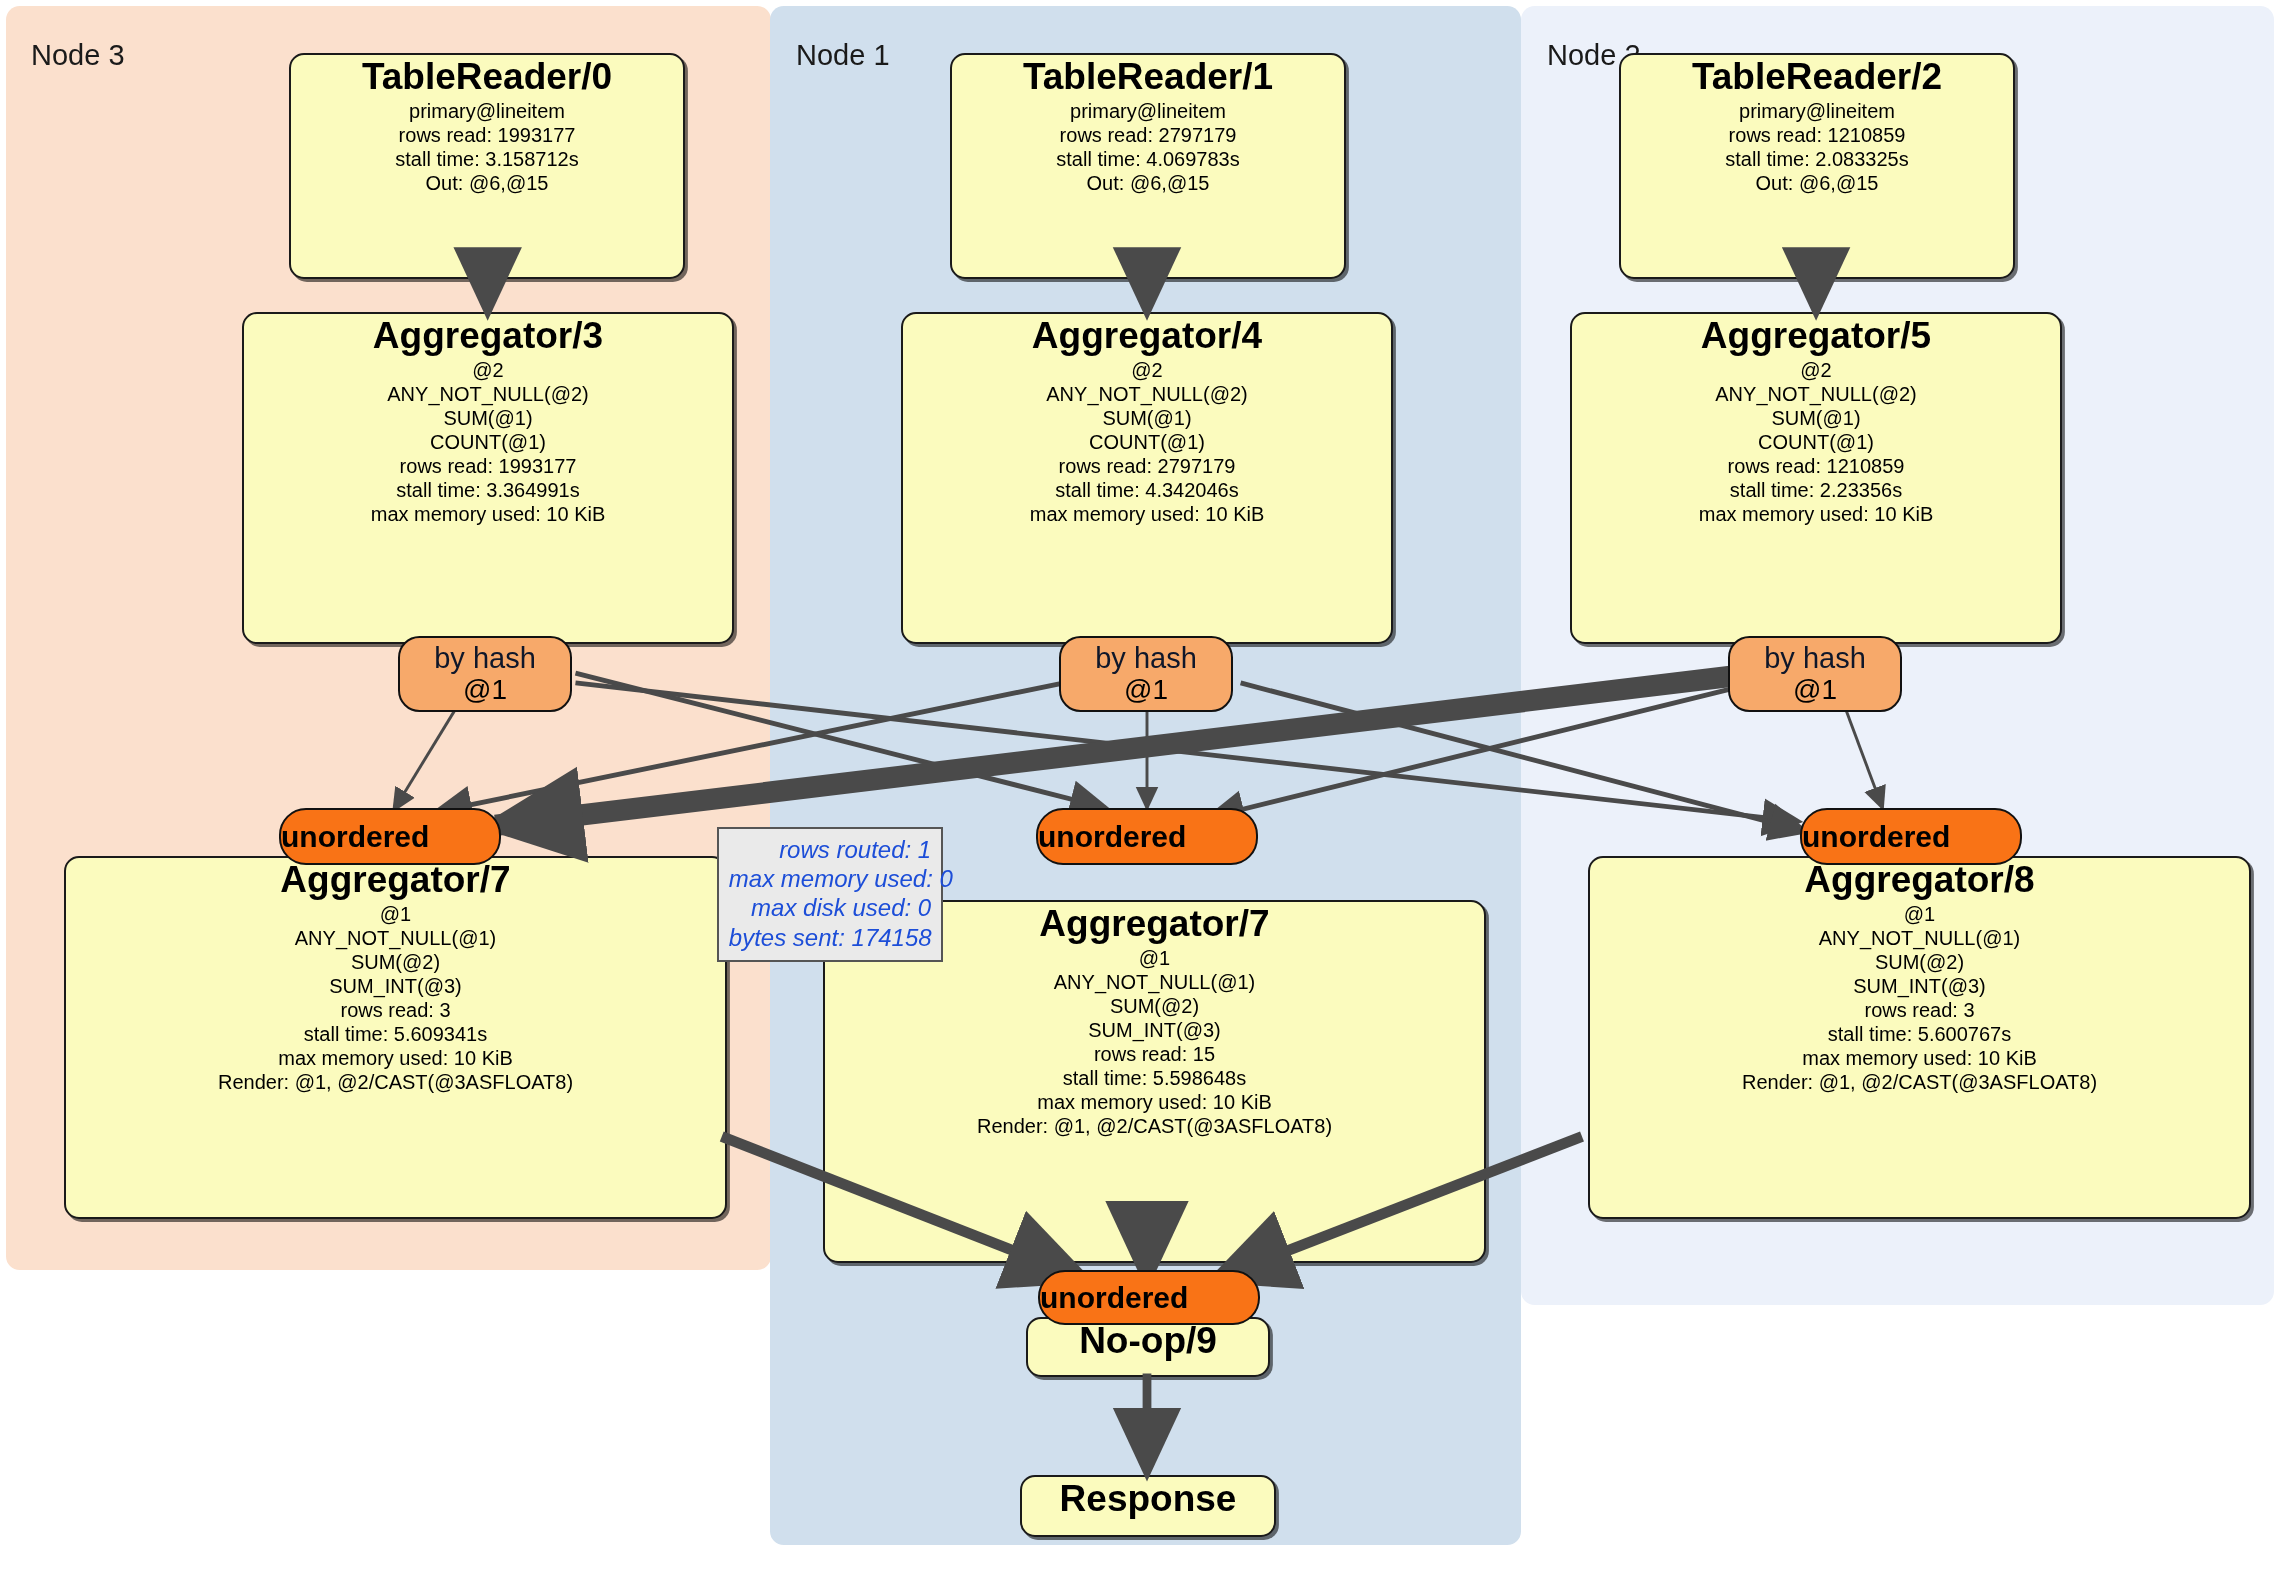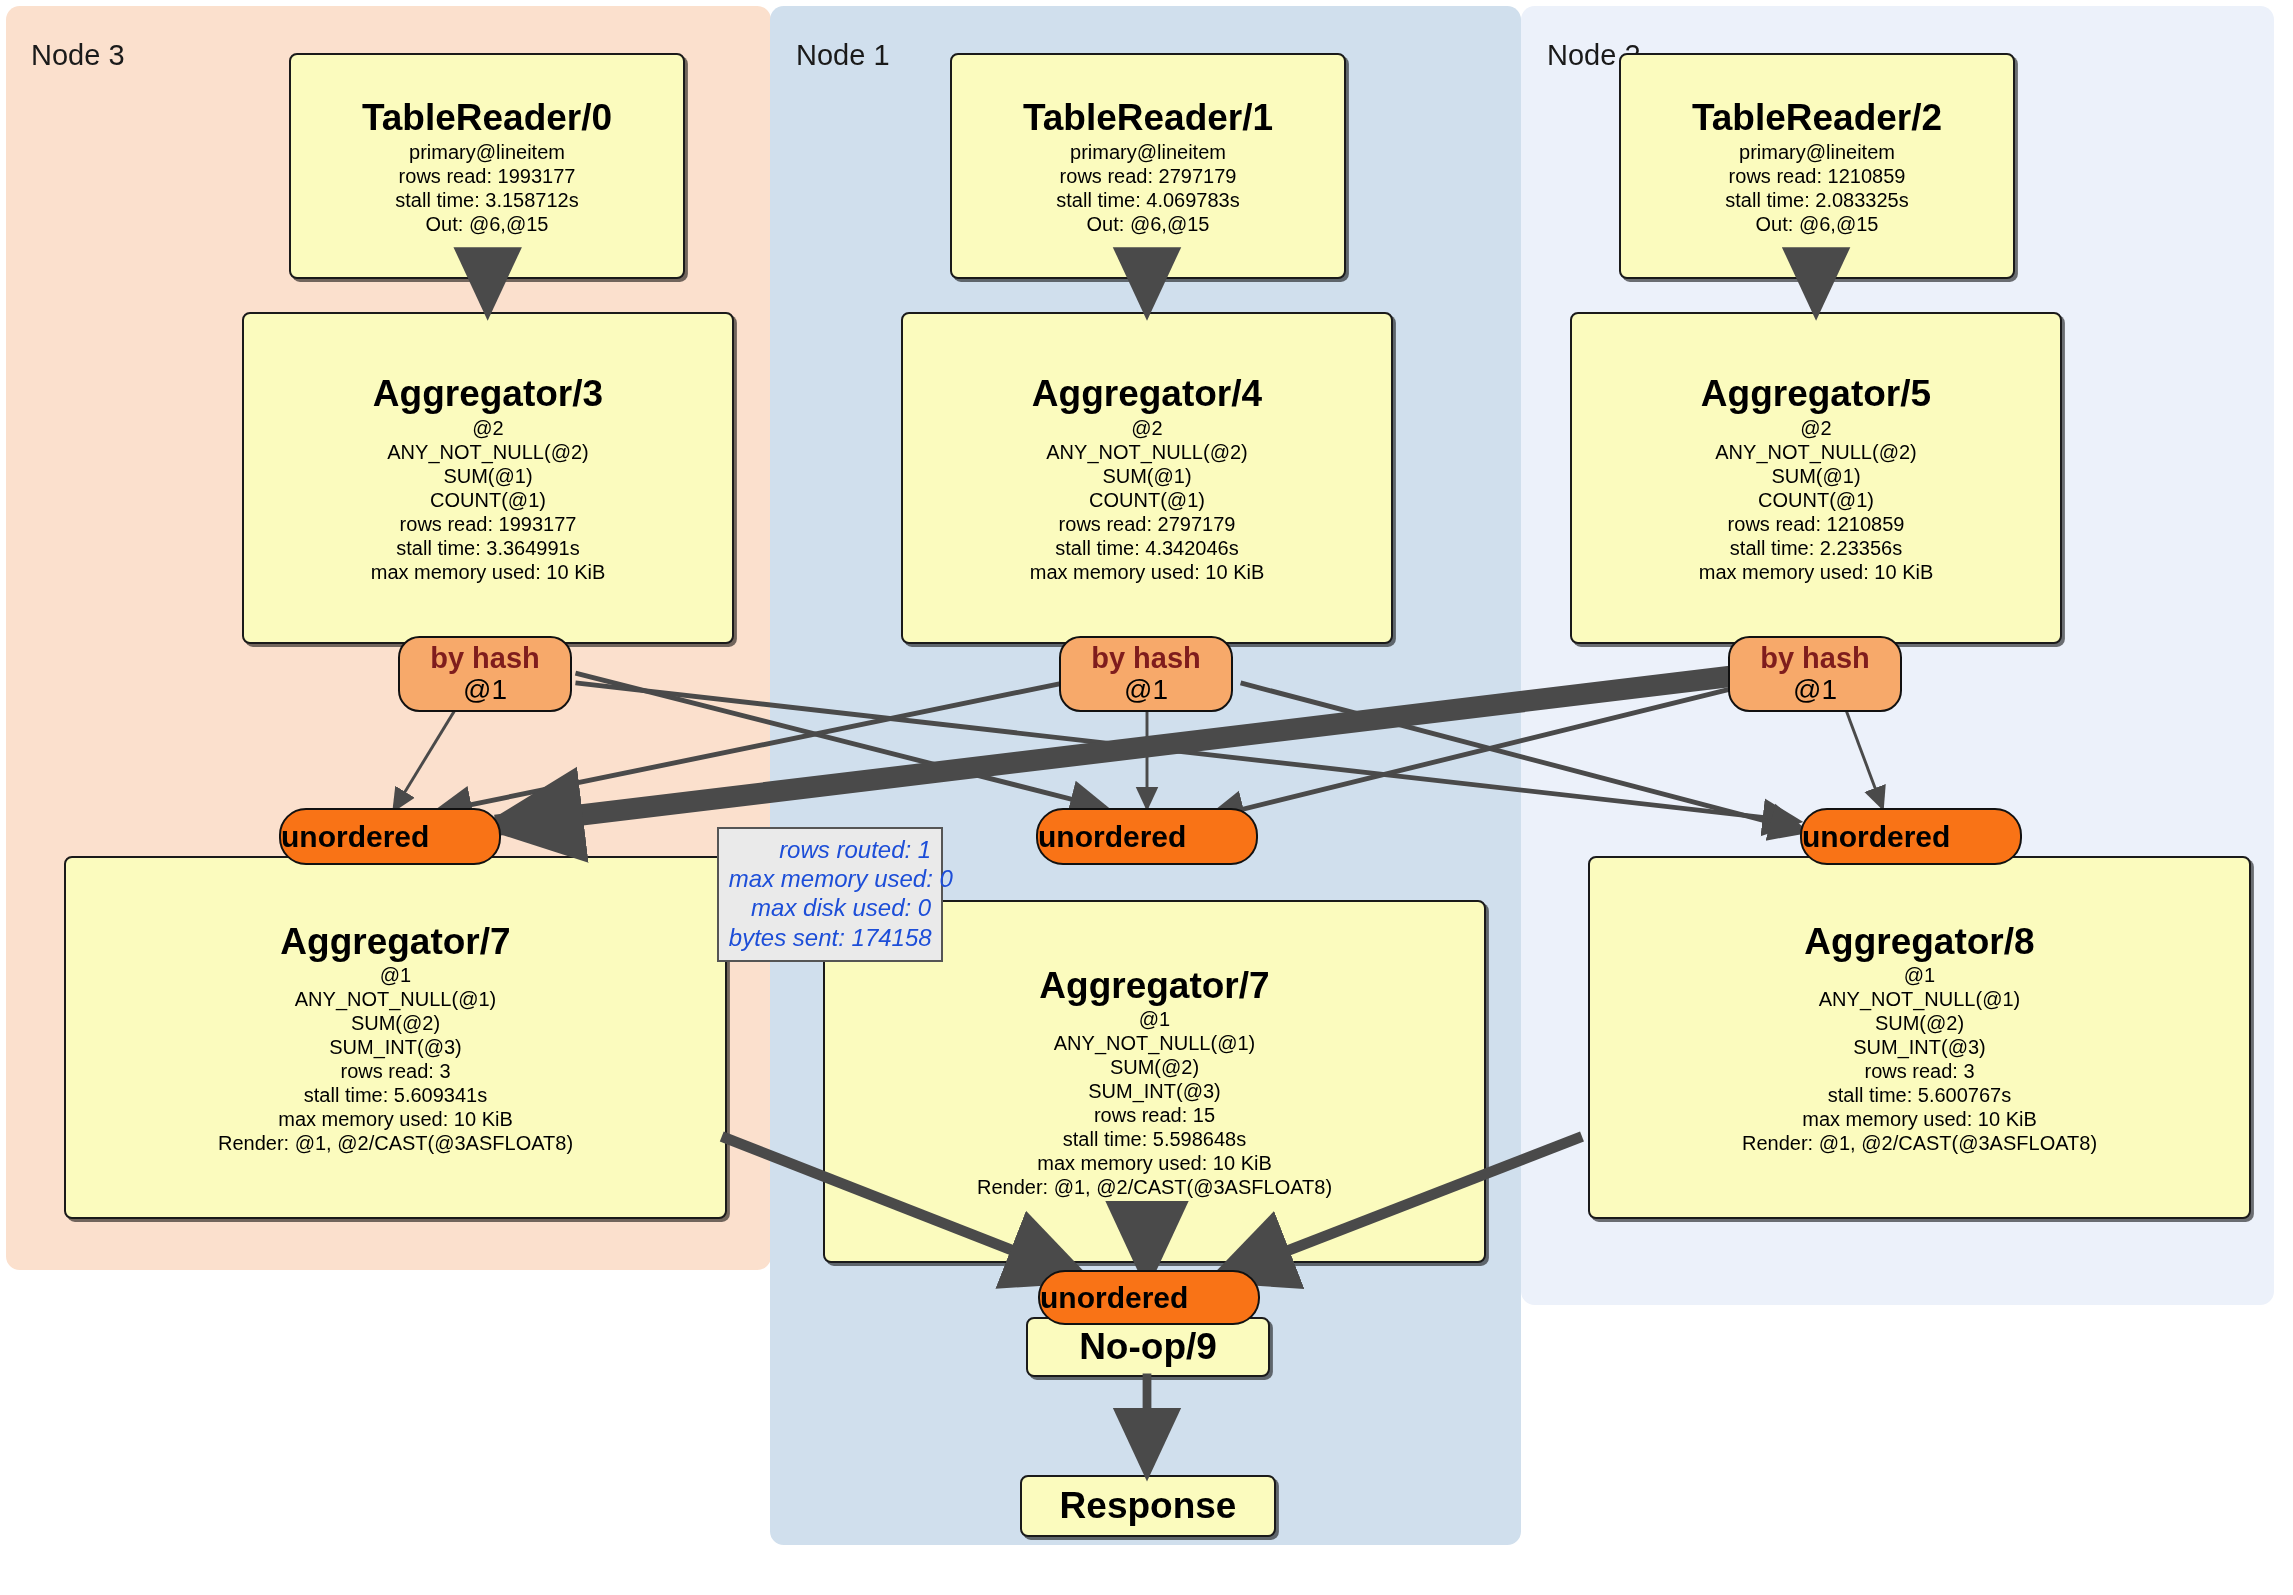--- a/index.html
+++ b/index.html
@@ -2,30 +2,30 @@
 <html><head>
 <meta charset="utf-8">
 <style>
   html,body{margin:0;padding:0;background:#ffffff;}
   body{width:2294px;height:1596px;position:relative;font-family:"Liberation Sans",sans-serif;overflow:hidden;}
   #canvas{position:absolute;left:0;top:0;width:2294px;height:1596px;}
 
   .cluster{position:absolute;border-radius:13.7px;}
   .cluster-label{position:absolute;font-size:29px;color:#1a1a1a;font-family:"Liberation Sans",sans-serif;white-space:nowrap;margin-top:25px;}
 
-  .node{position:absolute;box-sizing:border-box;border:2.9px solid #1a1a1a;border-radius:8px;
+  .node{position:absolute;box-sizing:border-box;border:2.9px solid #1a1a1a;border-radius:15px;
         background:#fbfbbe;text-align:center;display:flex;flex-direction:column;align-items:center;
-        justify-content:center;box-shadow:2.9px 2.9px 0px rgba(0,0,0,0.55);}
+        box-shadow:2.9px 2.9px 0px rgba(0,0,0,0.55);}
   .node .title{font-weight:bold;font-size:37px;line-height:1.18;color:#000;}
   .node .line{font-size:20px;line-height:1.20;color:#000;white-space:nowrap;}
 
   .router{position:absolute;box-sizing:border-box;border:2.9px solid #111;border-radius:21.5px;
           background:#f7a96a;display:flex;flex-direction:column;align-items:center;justify-content:center;
           text-align:center;z-index:6;}
-  .router .r1{font-weight:bold;font-size:29px;line-height:1.1;color:#7f1d1d;}
+  .router .r1{font-weight:normal;font-size:29px;line-height:1.1;color:#0f172a;}
   .router .r2{font-size:28px;line-height:1.1;color:#000;}
 
   .recv{position:absolute;box-sizing:border-box;border:2.9px solid #111;border-radius:27px;
          background:#f97316;display:flex;align-items:center;justify-content:flex-start;z-index:6;}
   .recv span{font-weight:bold;font-size:30px;color:#000;}
 
   .tooltip{position:absolute;box-sizing:border-box;border:2px solid #555;background:#eaeaea;
            text-align:right;padding:5.9px 9.8px 7.8px 9.8px;z-index:9;}
   .tooltip div{font-size:24px;line-height:1.22;color:#1d4ed8;white-space:nowrap;font-style:italic;}
 

